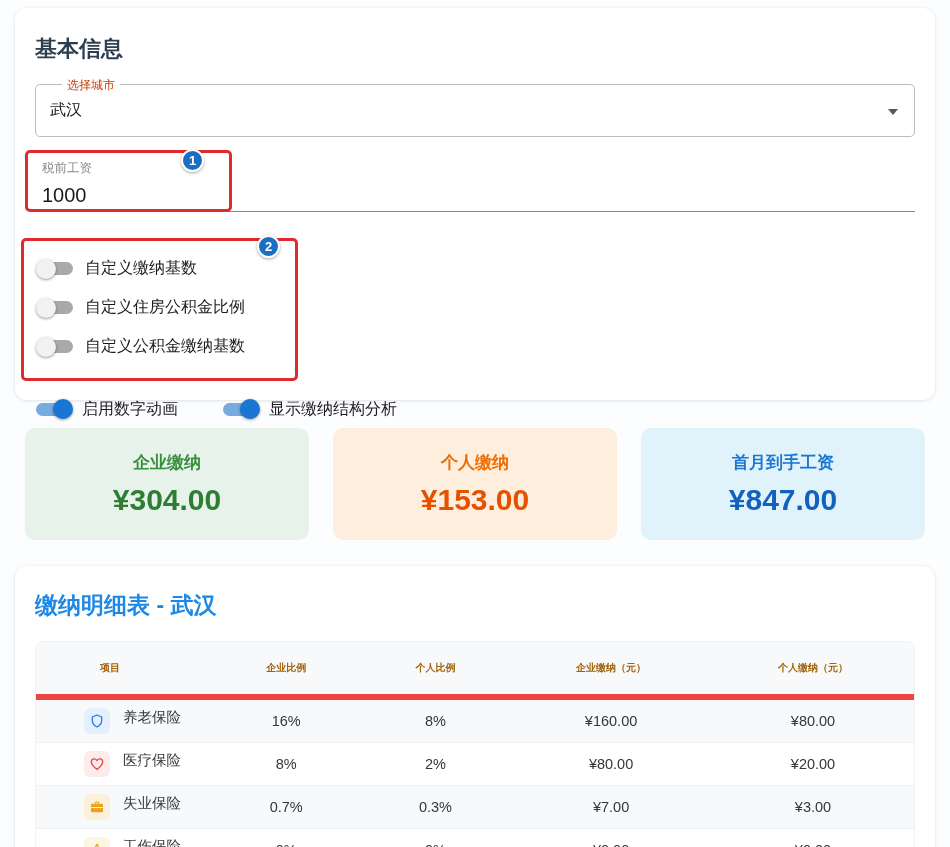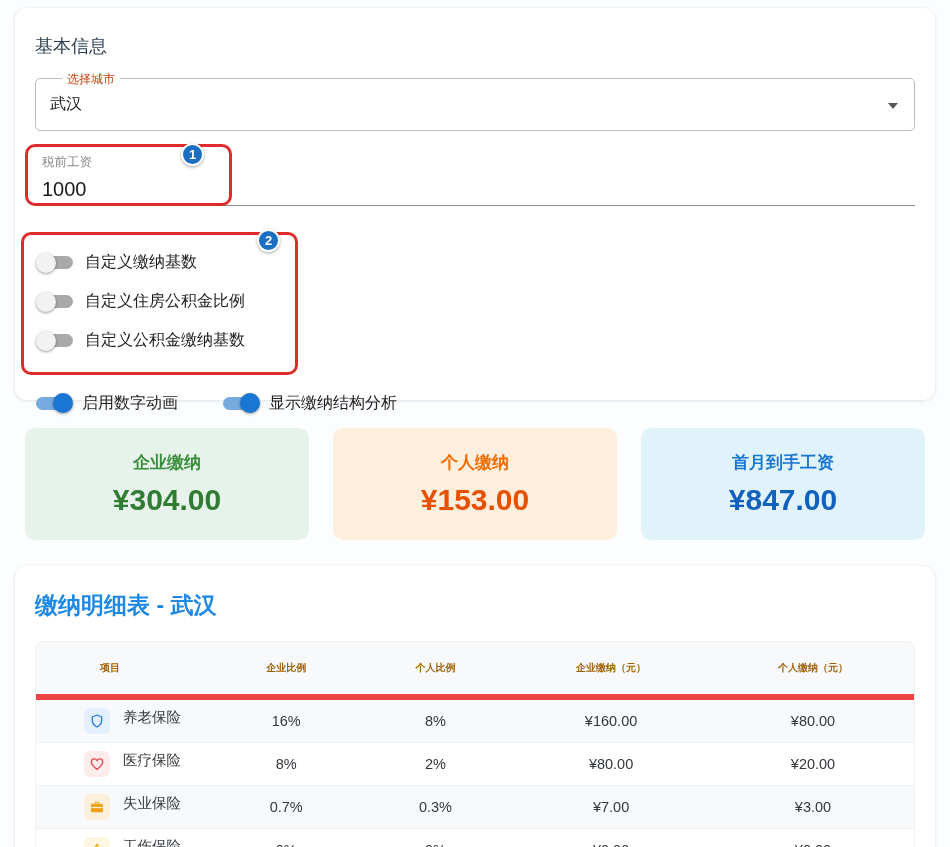--- a/index.html
+++ b/index.html
@@ -2,35 +2,35 @@
 <html><head>
 <meta charset="utf-8">
 <style>
   * { margin:0; padding:0; box-sizing:border-box; }
   html,body { width:950px; height:847px; overflow:hidden; background:#fcfdfe;
     font-family:"Liberation Sans","DejaVu Sans",sans-serif; color:#333; }
 
   .panel { background:#fff; border-radius:12px; box-shadow:0 1px 4px rgba(0,0,0,.09), 0 0 0 1px rgba(0,0,0,.02);
     margin:0 15px; }
   .panel-1 { margin-top:8px; padding:26px 20px 22px; height:392px; }
-  .panel-title { font-size:18px; font-weight:normal; color:#2c3e50; margin-bottom:20px; }
+  .panel-title { font-size:22px; font-weight:bold; color:#2c3e50; margin-bottom:20px; }
 
   
   .select-box { position:relative; height:53px; border:1px solid #bdbdbd; border-radius:5px;
     display:flex; align-items:center; padding:0 14px; cursor:pointer; background:#fff; }
   .select-label { position:absolute; top:-8px; left:26px; background:#fff; padding:0 5px;
     font-size:12px; color:#c2410c; }
   .select-value { font-size:16px; color:#1a1a1a; }
   .select-arrow { position:absolute; right:16px; top:24px; width:0; height:0;
     border-left:5px solid transparent; border-right:5px solid transparent; border-top:6px solid #585858; }
 
   
   .salary-wrap { position:relative; height:62px; margin-top:15px; }
   .salary-underline { position:absolute; left:8px; right:0; bottom:2px; border-bottom:1px solid #8a8a8a; }
-  .red-box { border:3.5px solid #e02b2b; border-radius:10px; }
+  .red-box { border:3.5px solid #e02b2b; border-radius:5px; }
   .salary-box { position:absolute; left:-10px; top:-2px; width:207px; height:62px;
     background:#fff; padding:7px 14px 0; }
   .field-label { font-size:12.5px; color:#8a8a8a; }
   .field-value { font-size:20px; color:#1a1a1a; margin-top:7px; }
   .badge { position:absolute; width:23px; height:23px; border-radius:50%;
     background:#1b6ec2; border:2px solid #fff; box-shadow:0 1px 3px rgba(0,0,0,.35);
     color:#fff; font-size:13px; font-weight:bold; display:flex; align-items:center; justify-content:center; }
   .salary-box .badge { right:25px; top:-4px; }
 
   

